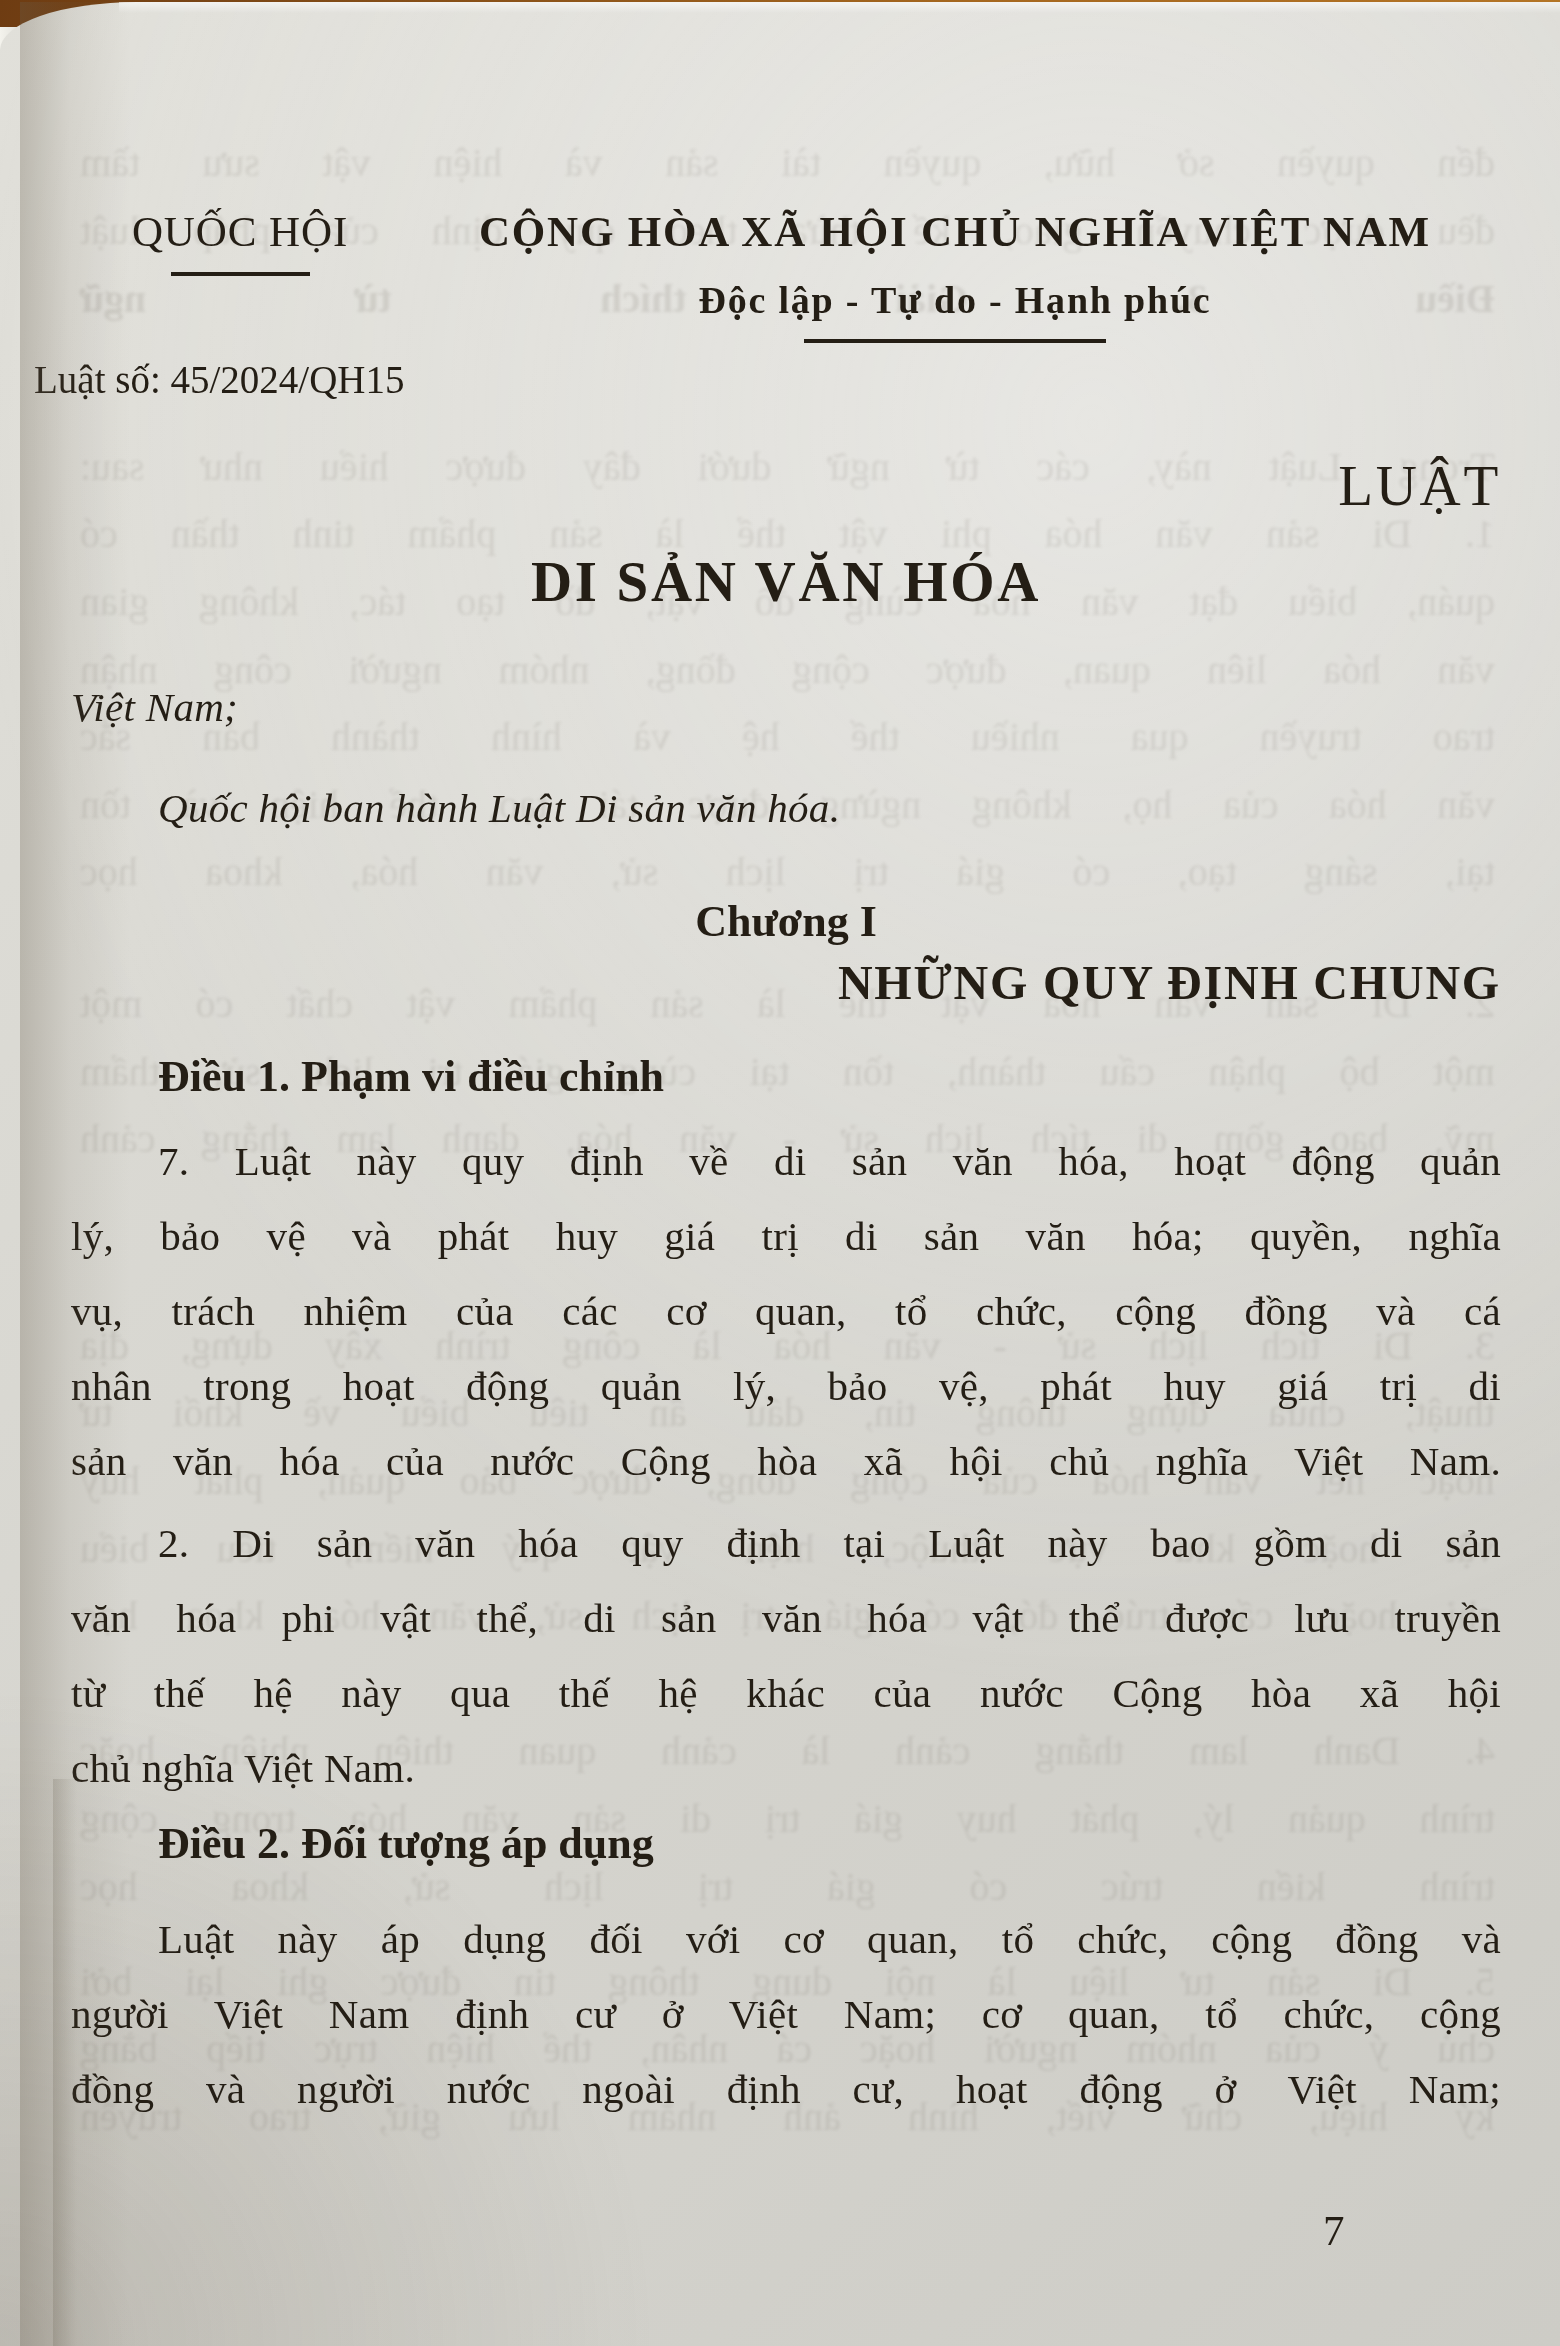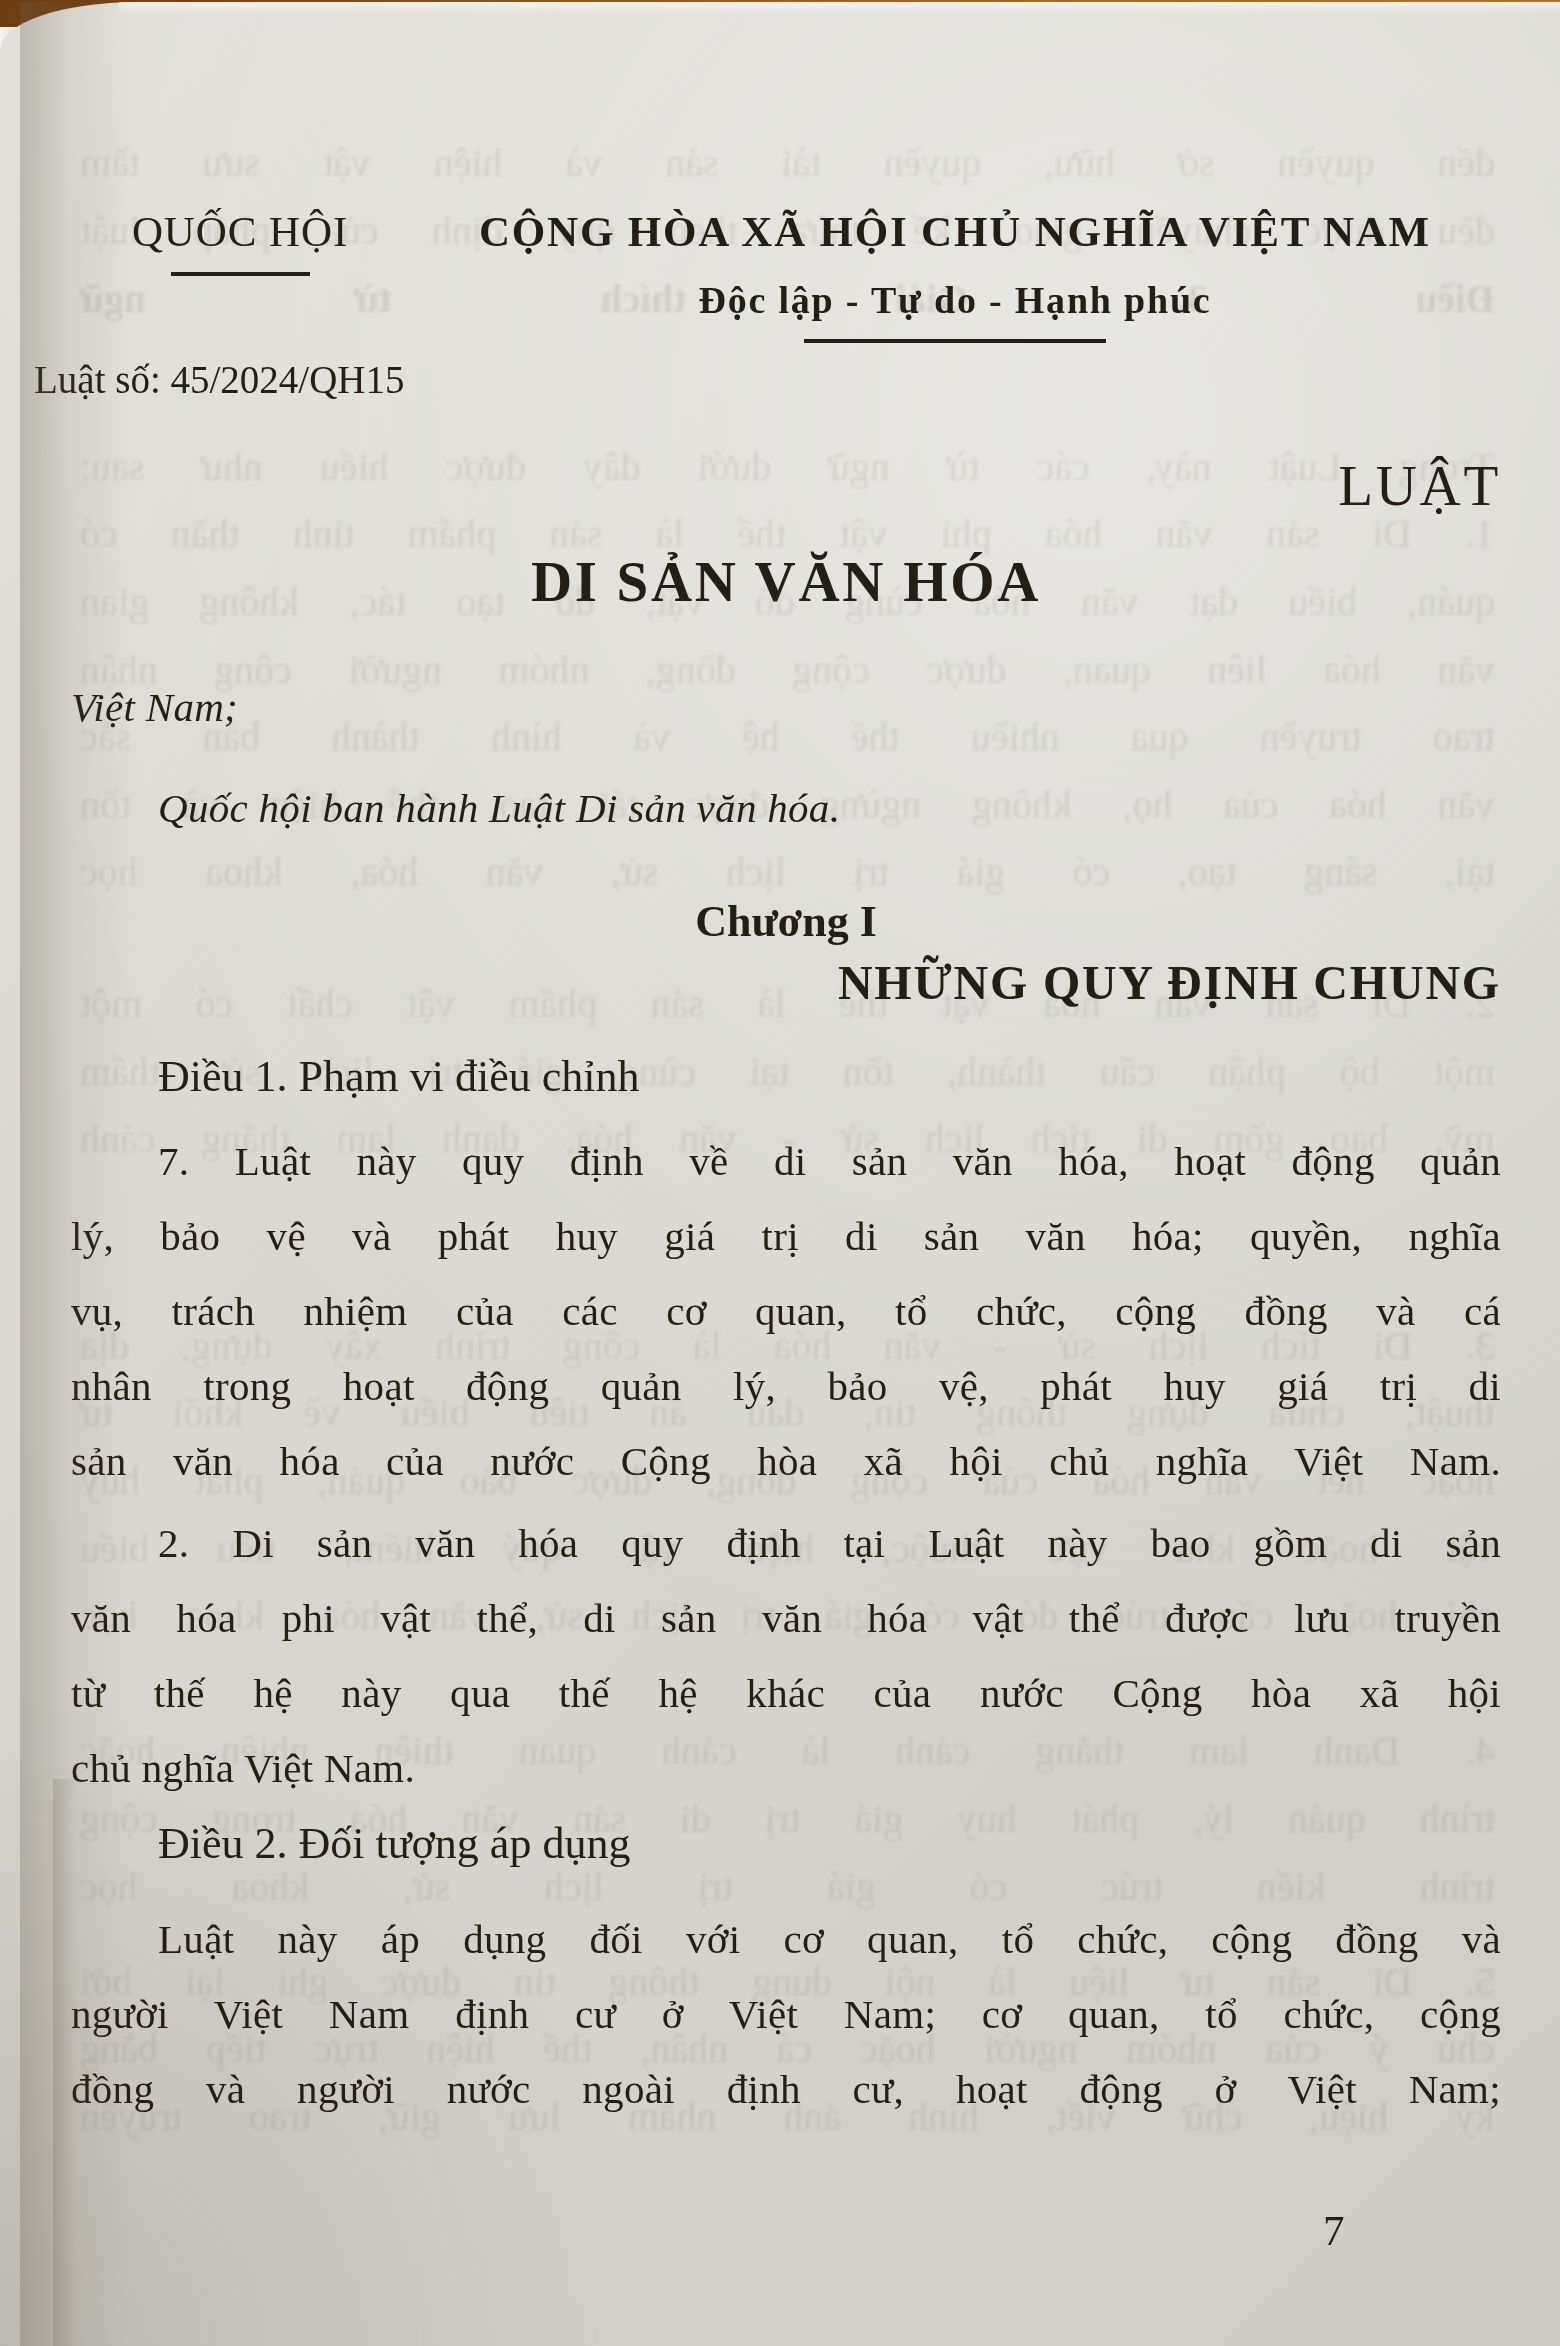--- a/index.html
+++ b/index.html
@@ -50,21 +50,21 @@
   .para .tline.first{text-indent:87px;}
   .para .tline.last.short{text-align-last:auto;}
   .preamble{font-style:italic;}
   .preamble .tline{line-height:77px;}
   .preamble1{margin-top:53px;}
   .preamble2{margin-top:24px;}
 
   .chapter-no{margin-top:49px;text-align:center;font-size:44px;font-weight:bold;line-height:51px;}
   .chapter-name{margin-top:7px;text-align:right;font-size:48px;font-weight:bold;letter-spacing:1.8px;line-height:57px;}
 
-  .art-heading{font-size:44px;font-weight:normal;padding-left:87px;line-height:51px;}
+  .art-heading{font-size:44px;font-weight:bold;padding-left:87px;line-height:51px;}
   .h-art1{margin-top:40px;}
   .p-a1p1{margin-top:22px;}
   .p-a1p2{margin-top:7.3px;}
   .h-art2{margin-top:12px;}
   .p-a2p1{margin-top:33px;}
 
   .page-number{position:absolute;left:1323px;top:2204px;font-size:43px;color:#241e15;}
 </style>
 </head>
 <body>

